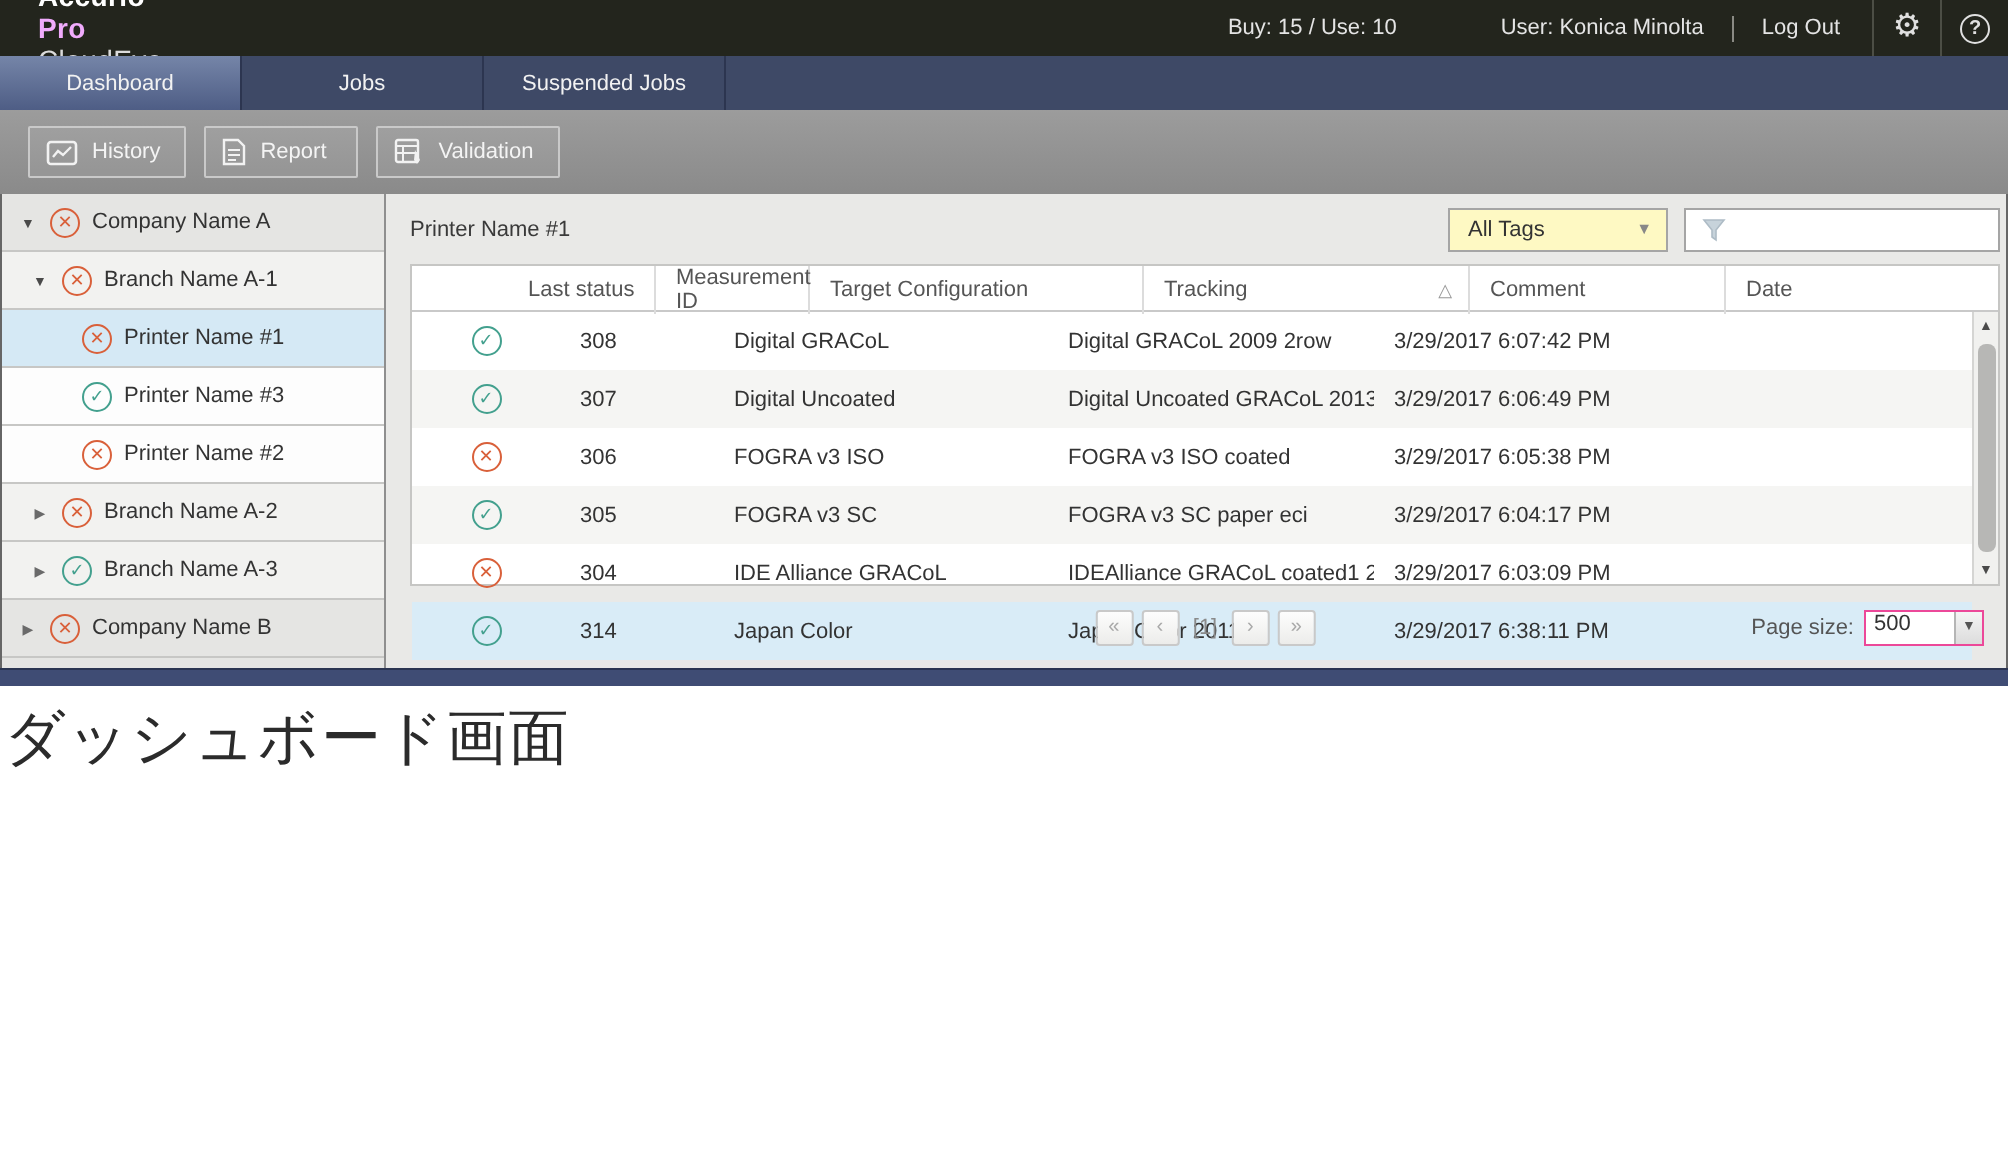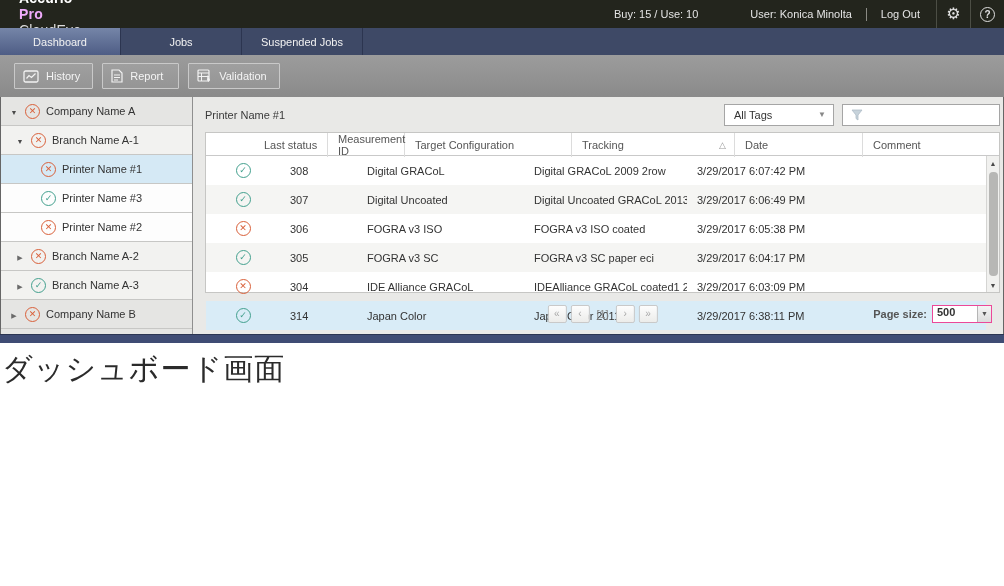--- a/index.html
+++ b/index.html
@@ -48,21 +48,21 @@
   .status-ok { border-color:#43a08e; color:#43a08e; }
   .status-ok::after { content:"✓"; }
   .status-error { border-color:#d9603a; color:#d9603a; }
   .status-error::after { content:"✕"; }
 
   
   .main { flex:1; display:flex; flex-direction:column; padding:0 3px 0 12px; min-width:0; }
   .main-head { height:35px; display:flex; align-items:center; flex:0 0 auto; }
   .main-title { font-size:11px; color:#3a3a3a; }
   .main-head .spacer { flex:1; }
-  .tags-select { width:110px; height:22px; background:#ffffff; border:1px solid #a5a5a5; display:flex; align-items:center; font-size:11px; color:#333; padding-left:9px; margin-right:8px; cursor:pointer; }
+  .tags-select { width:110px; height:22px; background:#fef9c3; border:1px solid #a5a5a5; display:flex; align-items:center; font-size:11px; color:#333; padding-left:9px; margin-right:8px; cursor:pointer; }
   .tags-select .arrow { margin-left:auto; margin-right:7px; font-size:8px; color:#888; }
   .filter-box { width:158px; height:22px; background:#fff; border:1px solid #a5a5a5; display:flex; align-items:center; padding-left:6px; }
   .filter-box svg { flex:0 0 auto; }
   .filter-box input { border:0; outline:0; flex:1; min-width:0; height:18px; font-size:11px; font-family:inherit; }
 
   
   .table { flex:1; border:1px solid #c6c6c4; background:#fff; display:flex; flex-direction:column; min-height:0; }
   .thead { height:23px; display:grid; grid-template-columns:74px 77px 167px 163px 128px 1fr; border-bottom:1px solid #c9c9c9; flex:0 0 auto; background:#fff;padding-left:48px; }
   .th { font-size:11px; color:#555; display:flex; align-items:center; padding-left:10px; border-right:1px solid #dcdcdc; position:relative; }
   .th:last-child { border-right:0; }
@@ -78,21 +78,21 @@
   
   .vscroll { width:13px; flex:0 0 auto; background:#f1f1ef; border-left:1px solid #d5d5d3; display:flex; flex-direction:column; align-items:center; }
   .scroll-arrow { height:14px; display:flex; align-items:center; justify-content:center; font-size:7px; color:#4a4a4a; width:100%; cursor:pointer; }
   .scroll-thumb { width:9px; flex:1; margin:2px 0; background:#b7b7b5; border-radius:4px; cursor:pointer; }
 
   
   .main-footer { height:41px; flex:0 0 auto; position:relative; display:flex; align-items:center; }
   .pager { position:absolute; left:50%; top:50%; transform:translate(-50%,-50%); display:flex; align-items:center; gap:4px; }
   .pbtn { min-width:19px; height:18px; background:linear-gradient(#fdfdfd,#ececea); border:1px solid #c9c9c9; border-radius:2px; color:#a9a9a9; font-size:10px; display:flex; align-items:center; justify-content:center; cursor:pointer; padding:0 3px; }
   .pcur { color:#8a8a8a; font-size:11px; margin:0 3px; }
-  .pagesize { margin-left:auto; margin-right:8px; display:flex; align-items:center; font-size:11px; color:#555; gap:5px;font-weight:bold; }
+  .pagesize { margin-left:auto; margin-right:8px; display:flex; align-items:center; font-size:11px; color:#555; gap:5px; }
   .ps-select { width:60px; height:18px; background:#fff; border:1px solid #ec4899; display:flex; align-items:flex-start; cursor:pointer; }
   .ps-select .val { flex:1; text-align:left; padding-left:4px; font-size:11px; color:#333; }
   .ps-select .arrowbox { width:14px; height:16px; background:linear-gradient(#f4f4f4,#dcdcdc); border-left:1px solid #b5b5b5; display:flex; align-items:center; justify-content:center; font-size:7px; color:#555; }
 
   
   .bluebar { height:9px; background:#3f4c74; border-top:1px solid #2b3552; flex:0 0 auto; }
   .caption-area { flex:1; background:#fff; padding:6px 0 0 2px; }
   .caption { font-size:30px; color:#2b2b2b; letter-spacing:1px; }
 </style>
 </head>
@@ -222,22 +222,22 @@
 
       <div class="table">
         <div class="thead">
           <div class="th">Last status</div>
           <div class="th">Measurement ID</div>
           <div class="th">Target Configuration</div>
           <div class="th">
               <span>Tracking</span>
               <span class="sort-glyph">△</span>
             </div>
+          <div class="th">Comment</div>
           <div class="th">Date</div>
-          <div class="th">Comment</div>
         </div>
         <div class="tbody">
           <div class="rows">
             <div class="trow">
               <div class="td c">
                   <span class="status-icon status-ok"></span>
                 </div>
               <div class="td">308</div>
               <div class="td">Digital GRACoL</div>
               <div class="td">Digital GRACoL 2009 2row</div>

